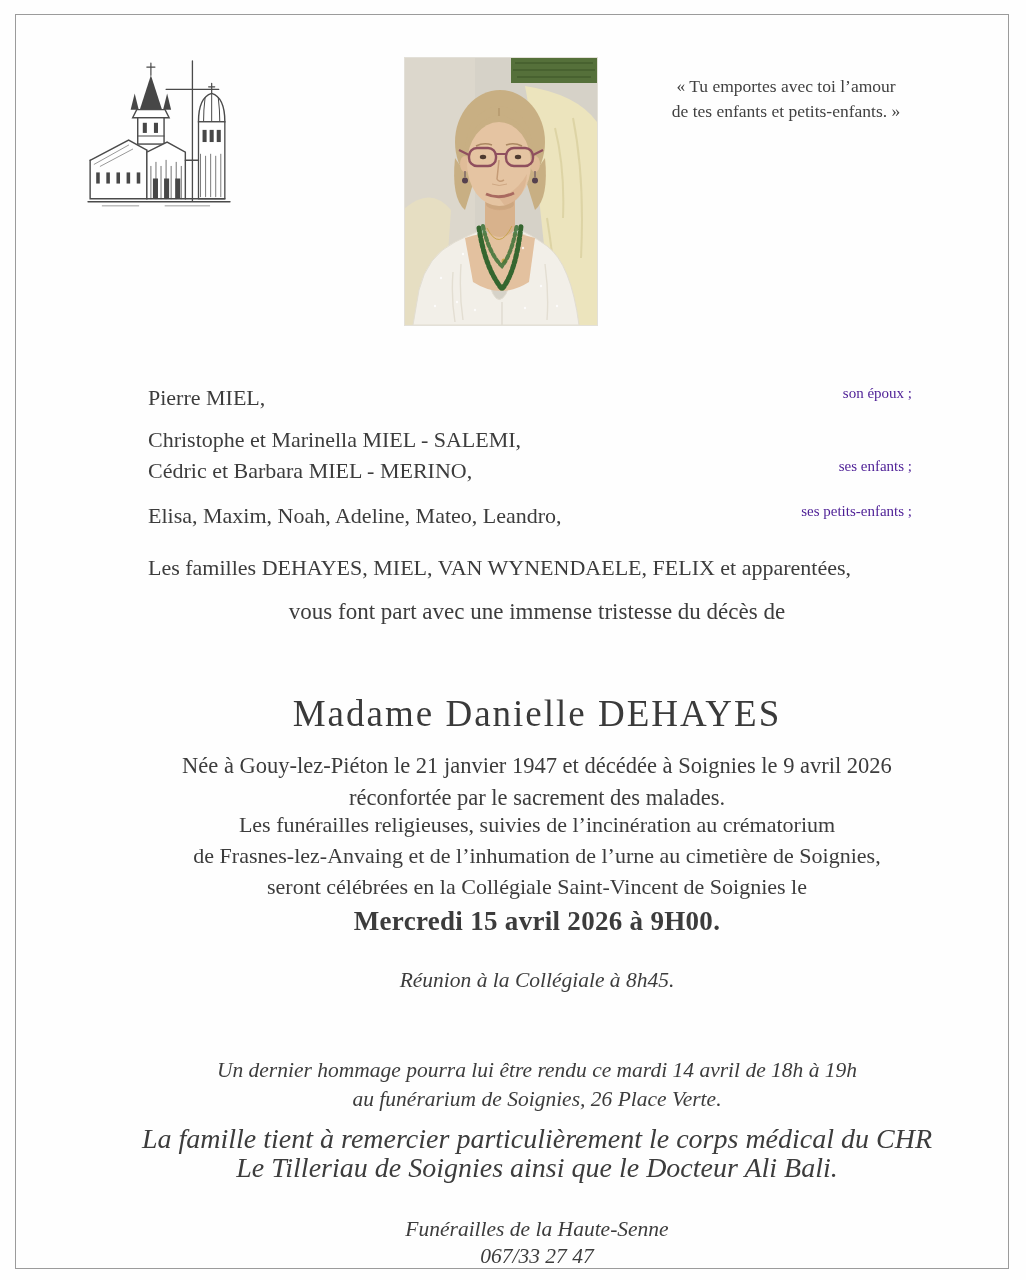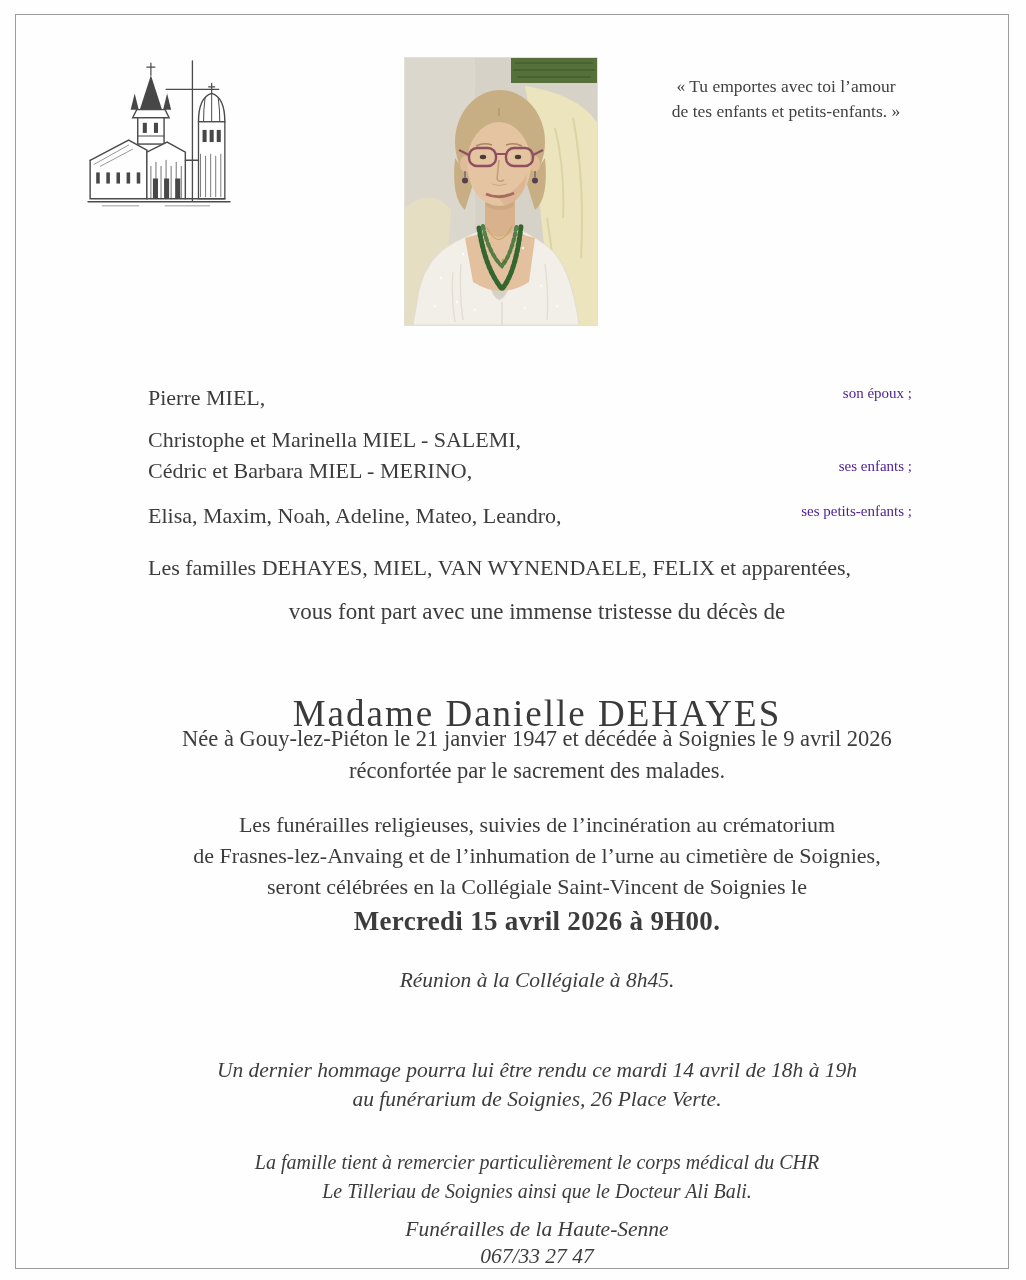--- a/index.html
+++ b/index.html
@@ -13,28 +13,28 @@
   .photo svg{display:block;width:100%;height:100%;}
   .quote{position:absolute;left:638px;top:74px;width:296px;text-align:center;
          font-size:17.5px;line-height:25px;color:#414141;}
   .row{position:absolute;left:148px;right:114px;display:flex;justify-content:space-between;align-items:flex-start;}
   .row .names{font-size:22px;}
   .row .rel{font-size:15px;color:#4c1d95;}
   .r1{top:385px}.r2{top:427px}.r3{top:458px}.r4{top:503px}.r5{top:555px}
   .cx{position:absolute;left:48px;right:0;text-align:center;}
   .announce{top:599px;font-size:23px;}
   .title{top:646px;font-size:37px;letter-spacing:2px;color:#3a3a3a;margin-top:46px;}
-  .lifeblock{top:723px;font-size:22.5px;line-height:32px;}
+  .lifeblock{top:750px;font-size:22.5px;line-height:32px;}
   .ceremony{top:809px;font-size:22px;line-height:31px;}
   .datebold{top:906px;font-size:27px;font-weight:bold;letter-spacing:.3px;}
   .it{font-style:italic;}
   .meeting{top:968px;font-size:21.5px;}
   .crema{top:1014px;font-size:21.5px;}
   .tribute{top:1056px;font-size:21.5px;line-height:29px;}
-  .thanks{top:1148px;font-size:20px;line-height:29px;}
+  .thanks{top:1124px;font-size:28px;line-height:29px;}
   .footer{top:1216px;font-size:21.5px;line-height:27px;}
 </style>
 </head>
 <body>
 
 <div class="page">
   <div class="frame"></div>
 
   <svg class="church" viewBox="0 0 156 178" fill="none" stroke="#4b4b4b" stroke-width="1.4" stroke-linecap="round">
     <path d="M111 12 V150" stroke-width="1.3"></path>

